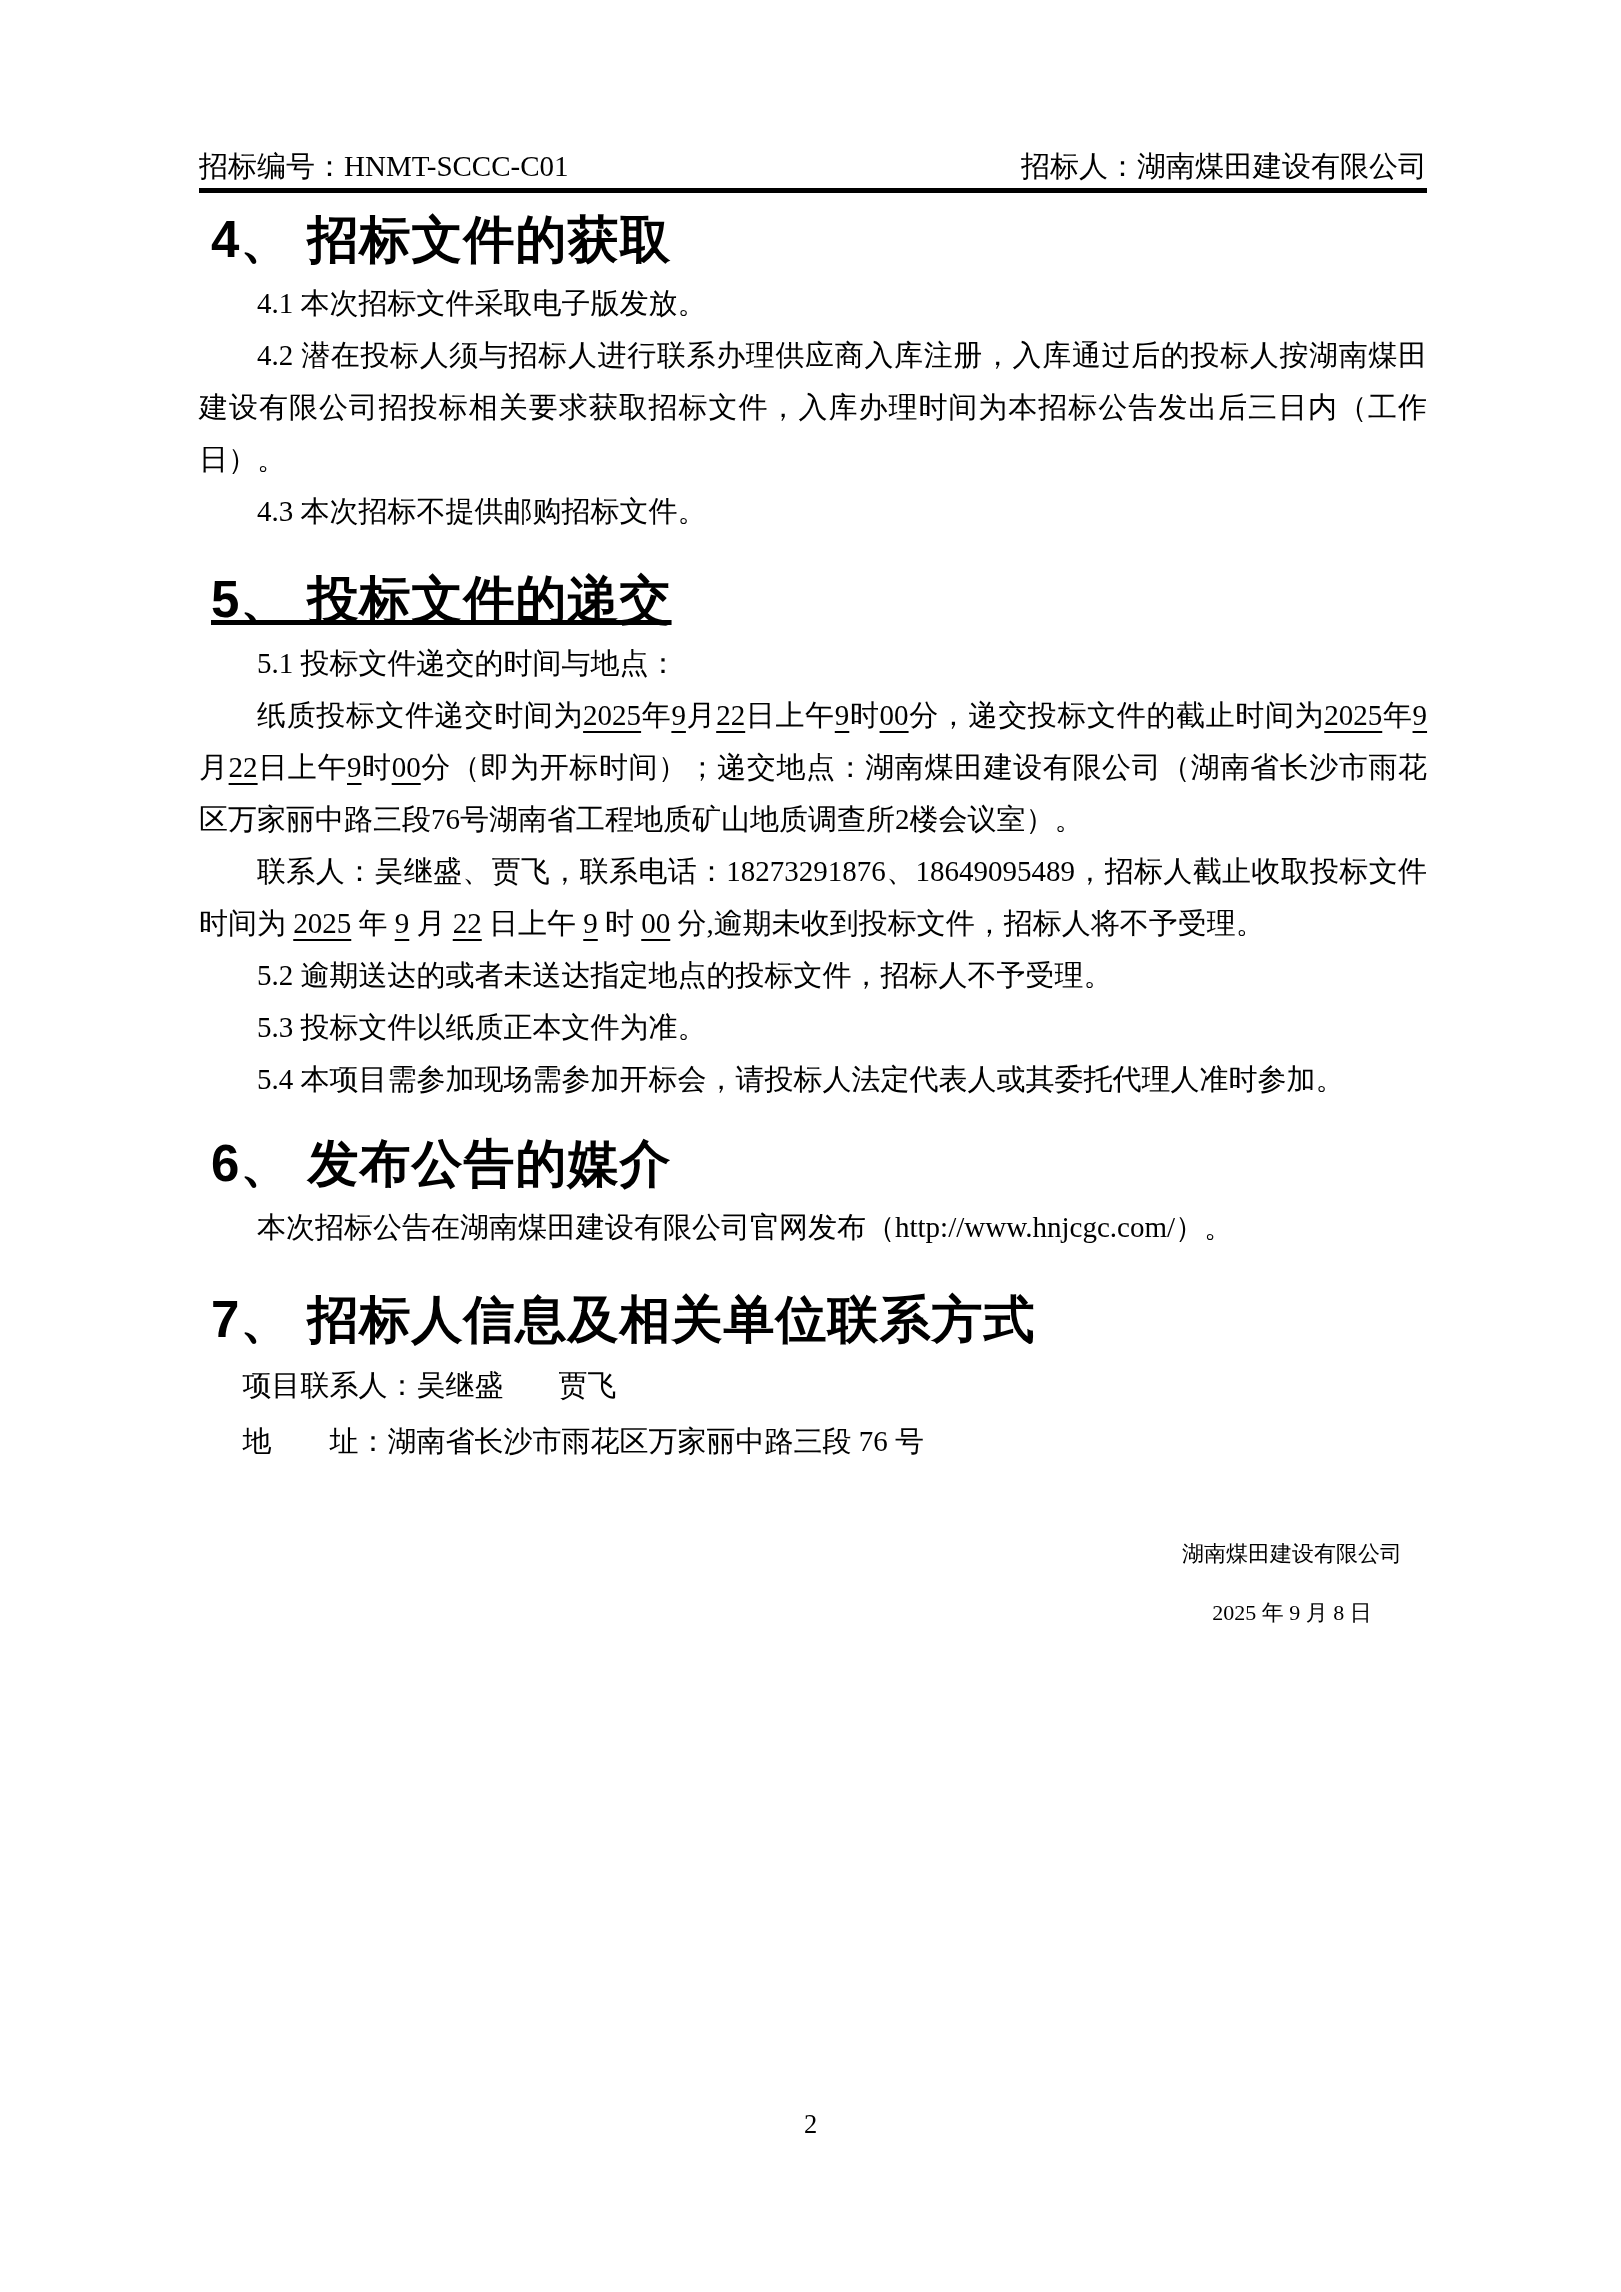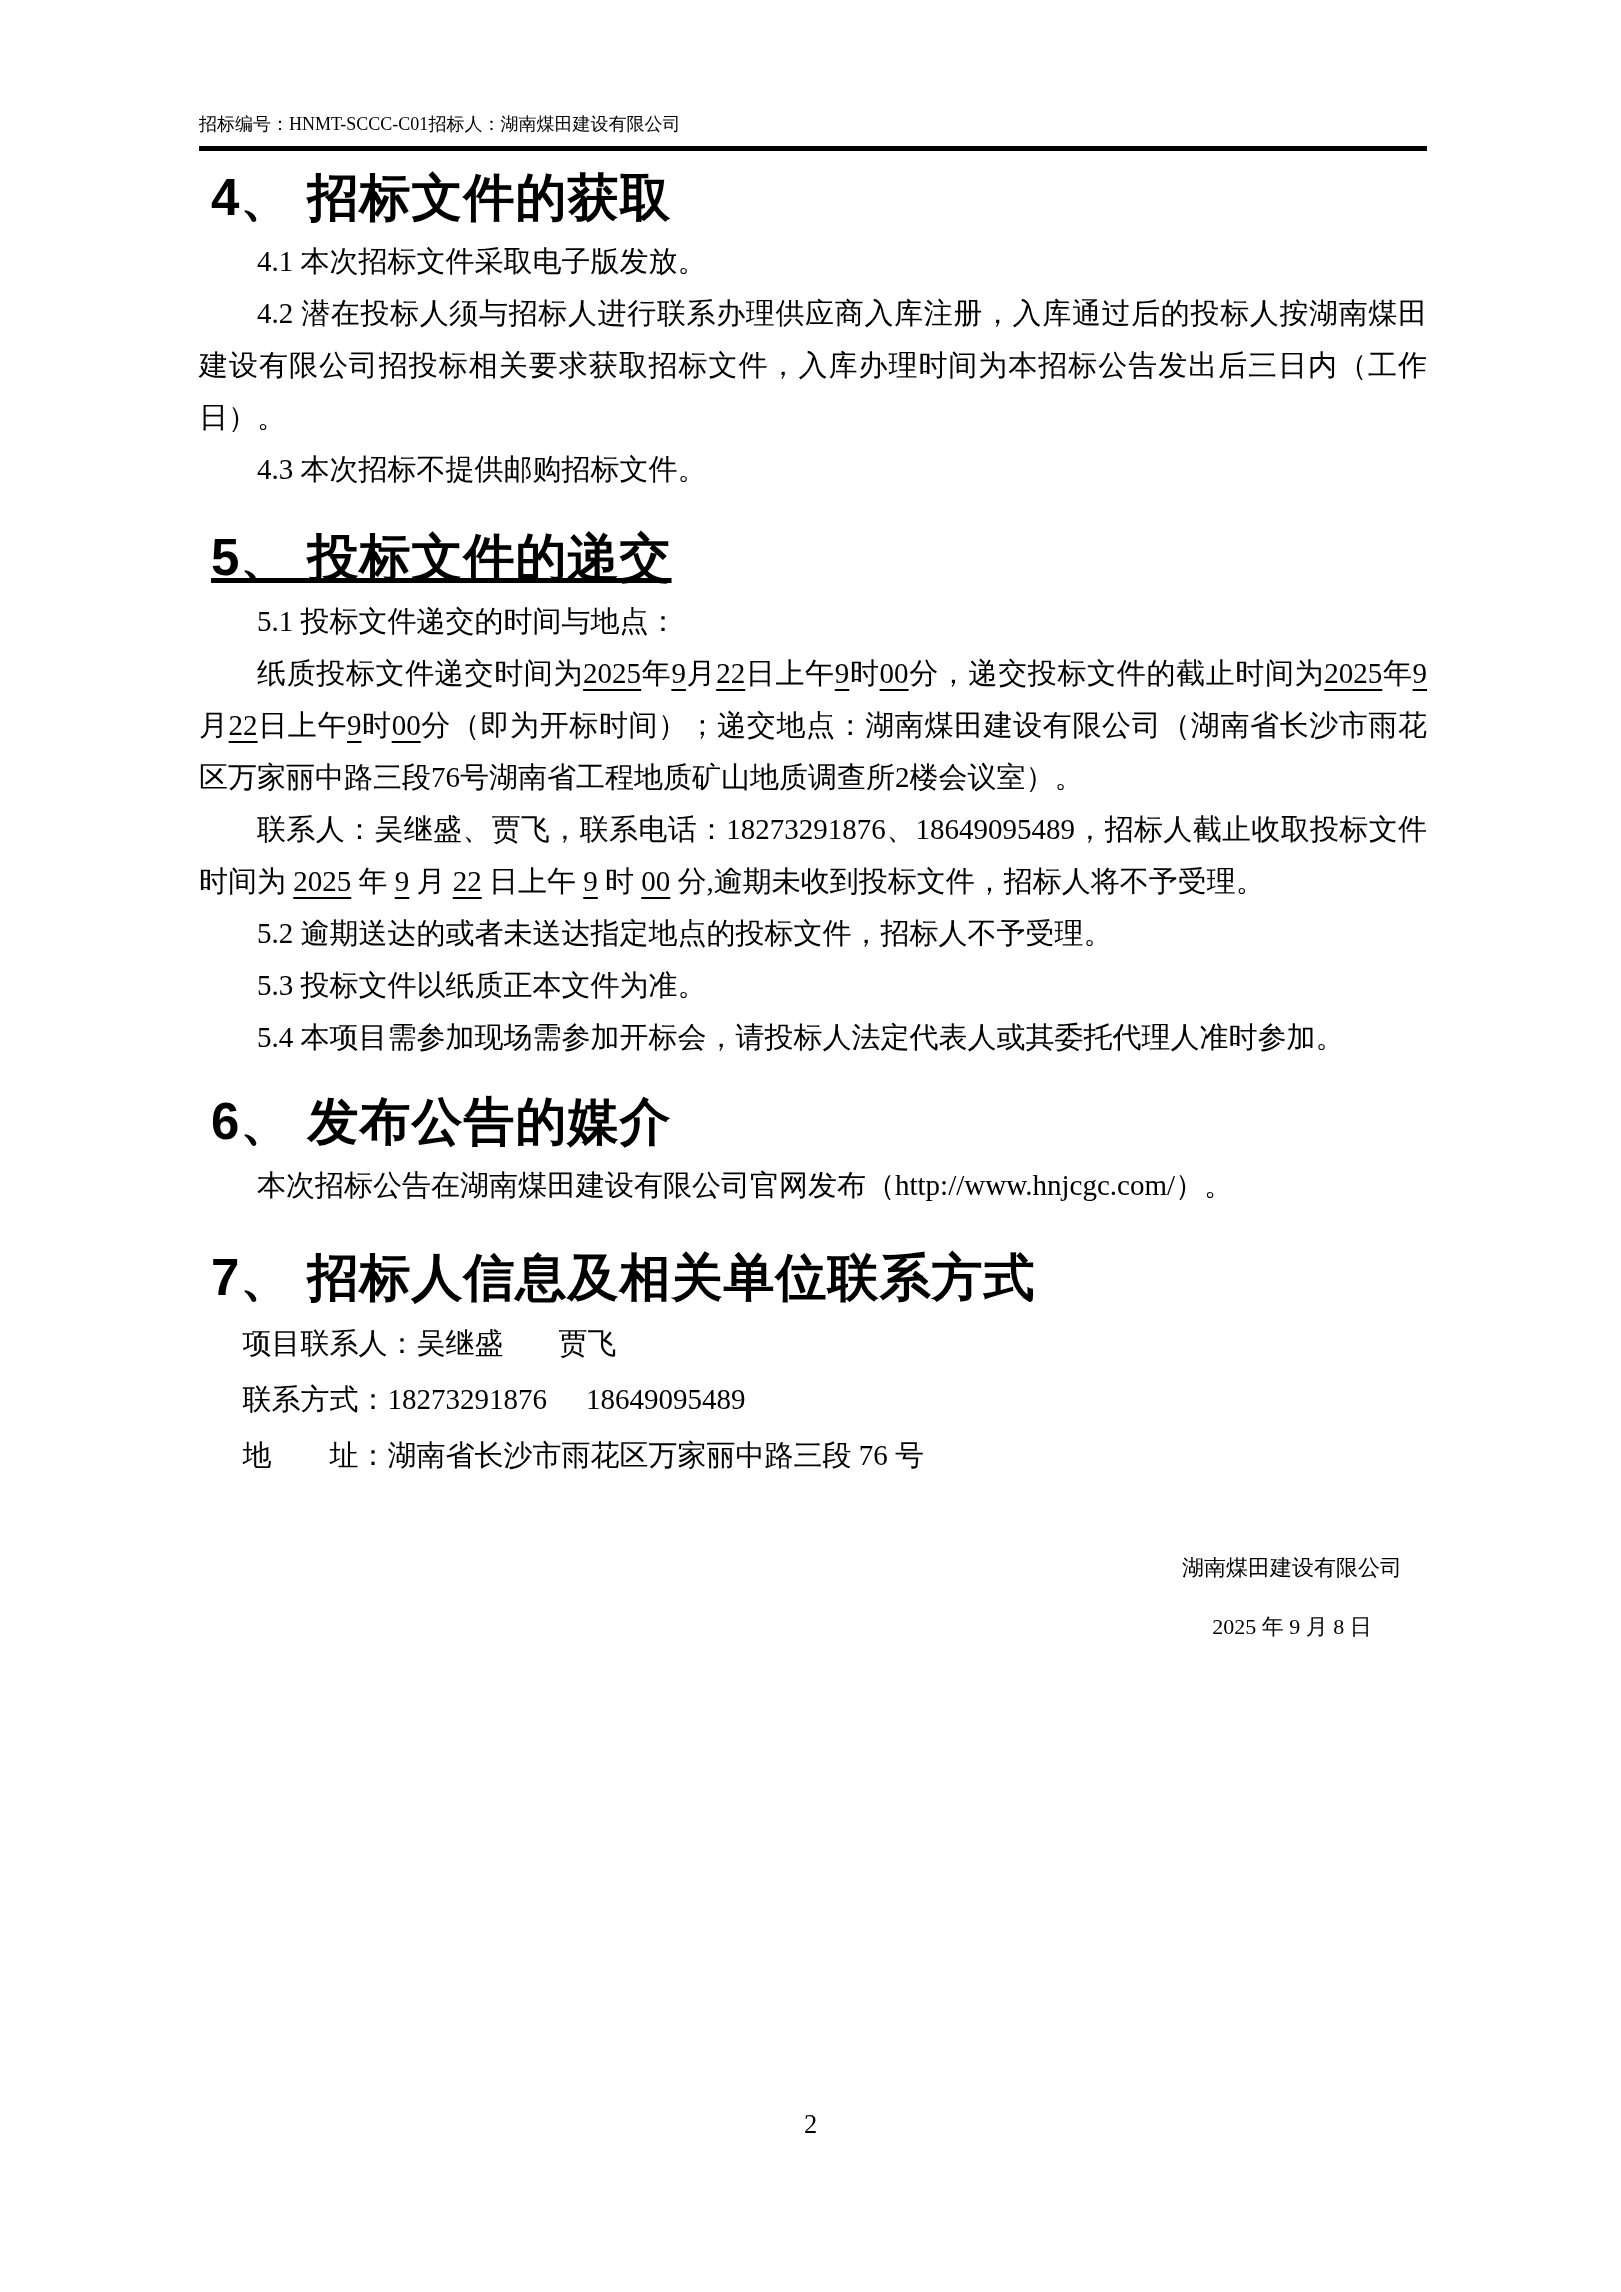--- a/index.html
+++ b/index.html
@@ -16,24 +16,26 @@
     color: #000000;
   }
   .content {
     position: absolute;
     left: 199px;
     top: 110px;
     width: 1228px;
   }
   .header-row {
     display: flex;
+    justify-content: space-between;
     align-items: baseline;
-    font-size: 18px;
+    font-size: 29px;
     line-height: 29px;
     font-family: "Liberation Serif", "DejaVu Serif", serif;
+    margin-top: 42px;
   }
   .header-rule {
     margin-top: 6.9px;
     height: 4.9px;
     background: #000000;
   }
   .sec-title {
     margin: 12px;
     font-family: "Liberation Sans", "DejaVu Sans", sans-serif;
     font-weight: bold;
@@ -112,21 +114,20 @@
   <p class="body mt-para"><span>联系人：吴继盛、贾飞，联系电话：18273291876、18649095489，招标人截止收取投标文件时间为 </span><span class="u">2025</span><span> 年 </span><span class="u">9</span><span> 月 </span><span class="u">22</span><span> 日上午 </span><span class="u">9</span><span> 时 </span><span class="u">00</span><span> 分,逾期未收到投标文件，招标人将不予受理。</span></p>
   <p class="body mt-para">5.2 逾期送达的或者未送达指定地点的投标文件，招标人不予受理。</p>
   <p class="body mt-para">5.3 投标文件以纸质正本文件为准。</p>
   <p class="body mt-para">5.4 本项目需参加现场需参加开标会，请投标人法定代表人或其委托代理人准时参加。</p>
 
   <h2 class="sec-title sec6-title">6、 发布公告的媒介</h2>
   <p class="body mt-first">本次招标公告在湖南煤田建设有限公司官网发布（http://www.hnjcgc.com/）。</p>
 
   <h2 class="sec-title sec7-title">7、 招标人信息及相关单位联系方式</h2>
   <p class="p7 p7-first"><span>项目联系人：</span><span>吴继盛</span><span class="gap-name">贾飞</span></p>
-  <p class="p7"><span>联系方式：</span><span>18273291876</span><span class="gap-phone">18649095489</span></p>
   <p class="p7"><span>地　　址：</span><span>湖南省长沙市雨花区万家丽中路三段 76 号</span></p>
 
   <div class="signature">
     <div>湖南煤田建设有限公司</div>
     <div>2025 年 9 月 8 日</div>
   </div>
 
 </div>
 
 <div class="footer">2</div>

